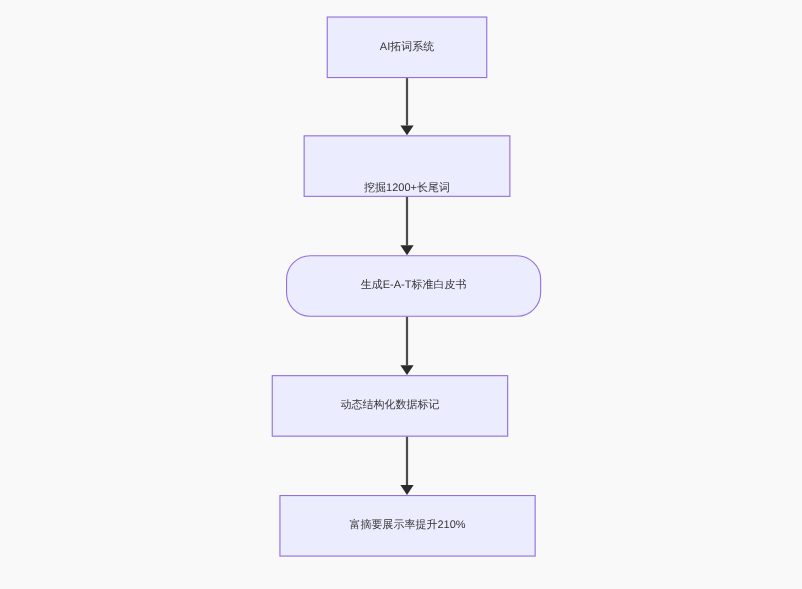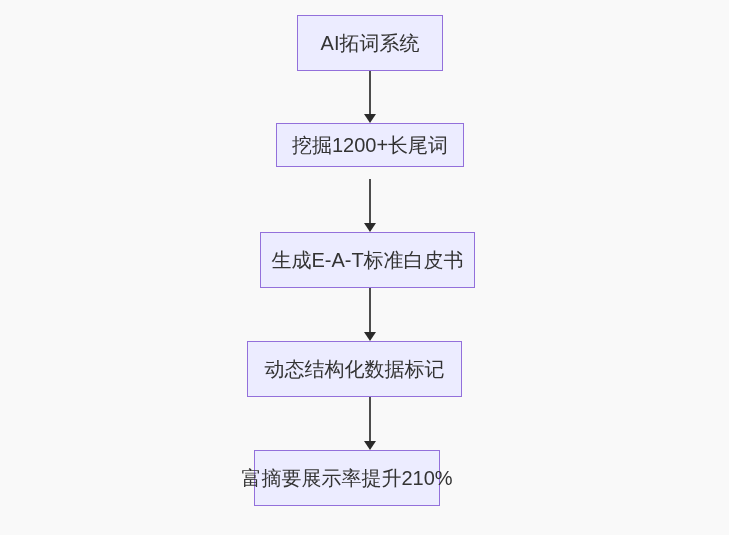--- a/index.html
+++ b/index.html
@@ -24,30 +24,30 @@
     background: var(--background);
   }
   .node {
     position: absolute;
     display: flex;
     align-items: center;
     justify-content: center;
     background: var(--node-fill);
     border: 1px solid var(--node-border);
     color: var(--node-text);
-    font-size: 20px;
+    font-size: 10px;
     line-height: 1.2;
     text-align: center;
     white-space: nowrap;
   }
   .n1 { left: 297px; top: 15px;  width: 146px; height: 56px; }
-  .n2 { left: 276px; top: 123px; width: 188px; height: 44px; }
-  .n3 { left: 260px; top: 232px; width: 215px; height: 56px; }
+  .n2 { left: 276px; top: 123px; width: 188px; height: 56px; align-items: flex-end; }
+  .n3 { left: 260px; top: 232px; width: 232px; height: 56px; border-radius: 22px; }
   .n4 { left: 247px; top: 341px; width: 215px; height: 56px; }
-  .n5 { left: 254px; top: 450px; width: 186px; height: 56px; }
+  .n5 { left: 254px; top: 450px; width: 233px; height: 56px; }
 
   .arrow {
     position: absolute;
     left: 364px;           
     width: 12px;
     display: flex;
     flex-direction: column;
     align-items: center;
   }
   .a1 { top: 71px;  height: 52px; }

